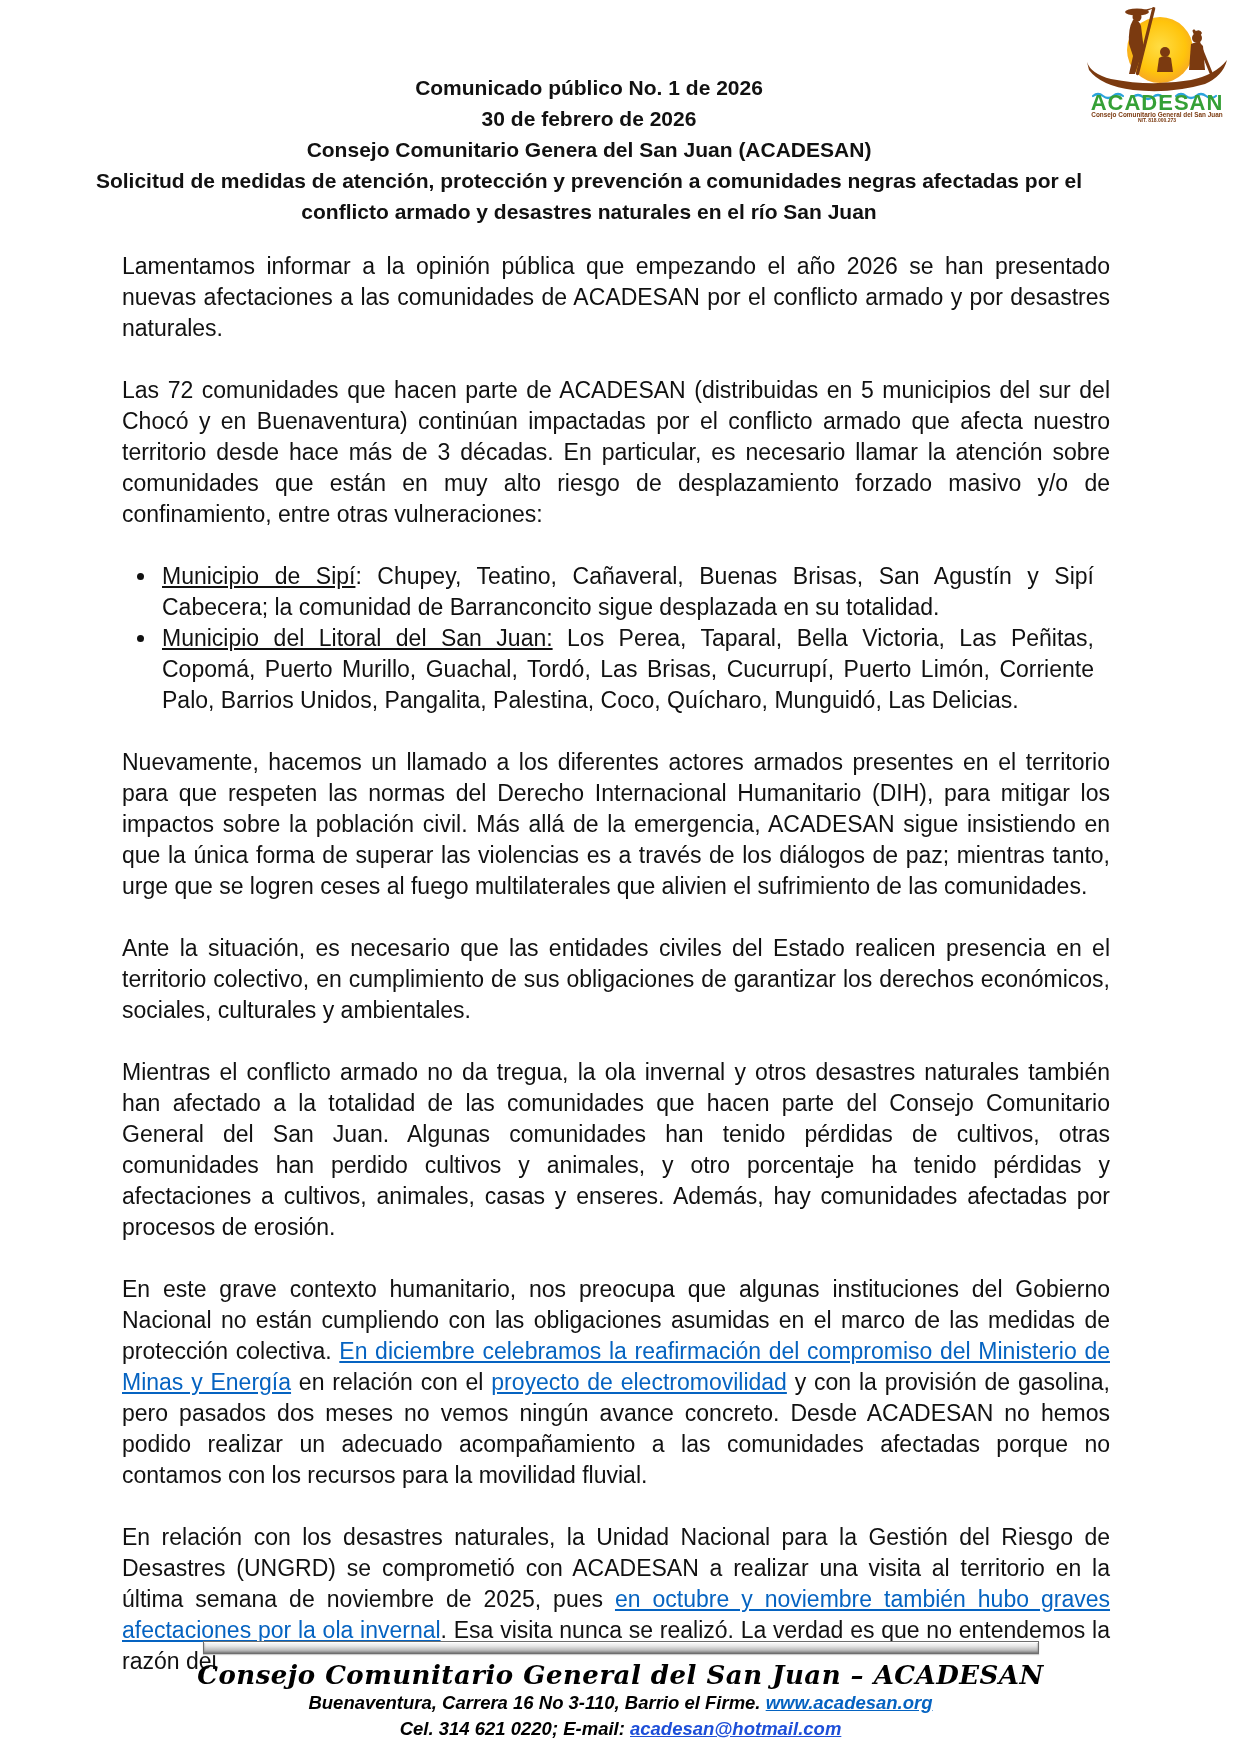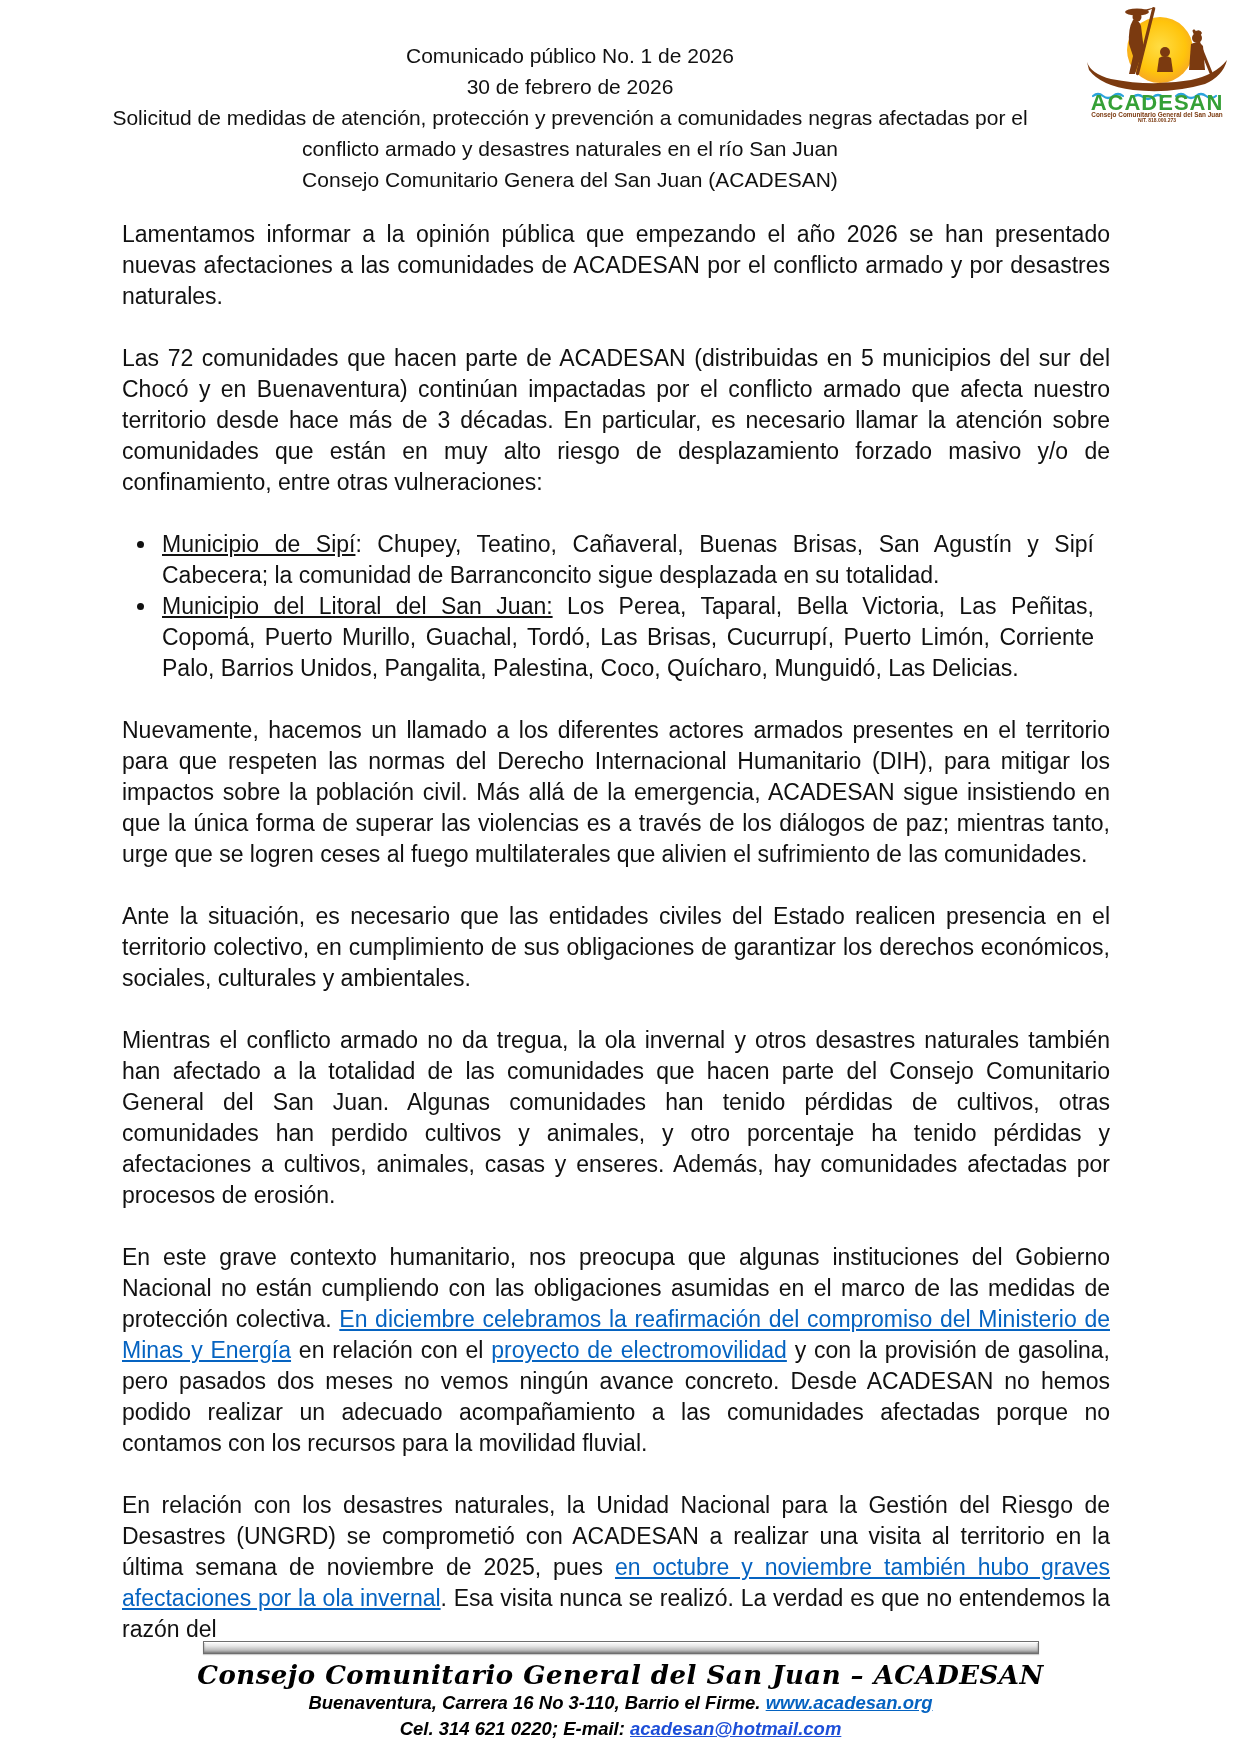--- a/index.html
+++ b/index.html
@@ -16,25 +16,25 @@
   
   .logo {
     position: absolute;
     top: 4px;
     right: 8px;
     width: 152px;
     height: 118px;
   }
   
   .title-block {
-    padding-top: 40px;
-    margin-left: 76px;
+    padding-top: 72px;
+    margin-left: 95px;
     width: 988px;
     text-align: center;
-    font-weight: normal;
+    font-weight: bold;
     font-size: 21px;
     line-height: 31px;
   }
   
   .body-col {
     margin-left: 122px;
     width: 988px;
     margin-top: 24px;
     font-size: 23px;
     line-height: 31px;
@@ -137,22 +137,22 @@
     </g>
 
     <text x="76" y="106" text-anchor="middle" font-family="Liberation Sans, sans-serif" font-size="22" font-weight="bold" fill="#35A036" letter-spacing="1">ACADESAN</text>
     <text x="76" y="113" text-anchor="middle" font-family="Liberation Sans, sans-serif" font-size="6.4" font-weight="bold" fill="#7B3A10">Consejo Comunitario General del San Juan</text>
     <text x="76" y="118" text-anchor="middle" font-family="Liberation Sans, sans-serif" font-size="5" font-weight="bold" fill="#7B3A10">NIT. 818.000.273</text>
   </svg>
 
   <div class="title-block">
     <div>Comunicado público No. 1 de 2026</div>
     <div>30 de febrero de 2026</div>
+    <div>Consejo Comunitario Genera del San Juan (ACADESAN)</div>
     <div>Solicitud de medidas de atención, protección y prevención a comunidades negras afectadas por el conflicto armado y desastres naturales en el río San Juan</div>
-    <div>Consejo Comunitario Genera del San Juan (ACADESAN)</div>
   </div>
 
   <div class="body-col" id="body-col">
       <p class="para"><span>Lamentamos informar a la opinión pública que empezando el año 2026 se han presentado nuevas afectaciones a las comunidades de ACADESAN por el conflicto armado y por desastres naturales.</span></p>
       <p class="para"><span>Las 72 comunidades que hacen parte de ACADESAN (distribuidas en 5 municipios del sur del Chocó y en Buenaventura) continúan impactadas por el conflicto armado que afecta nuestro territorio desde hace más de 3 décadas. En particular, es necesario llamar la atención sobre comunidades que están en muy alto riesgo de desplazamiento forzado masivo y/o de confinamiento, entre otras vulneraciones:</span></p>
       <ul class="bullet-list">
         <li><span class="u">Municipio de Sipí</span><span>: Chupey, Teatino, Cañaveral, Buenas Brisas, San Agustín y Sipí Cabecera; la comunidad de Barranconcito sigue desplazada en su totalidad.</span></li>
         <li><span class="u">Municipio del Litoral del San Juan:</span><span> Los Perea, Taparal, Bella Victoria, Las Peñitas, Copomá, Puerto Murillo, Guachal, Tordó, Las Brisas, Cucurrupí, Puerto Limón, Corriente Palo, Barrios Unidos, Pangalita, Palestina, Coco, Quícharo, Munguidó, Las Delicias.</span></li>
       </ul>
       <p class="para"><span>Nuevamente, hacemos un llamado a los diferentes actores armados presentes en el territorio para que respeten las normas del Derecho Internacional Humanitario (DIH), para mitigar los impactos sobre la población civil. Más allá de la emergencia, ACADESAN sigue insistiendo en que la única forma de superar las violencias es a través de los diálogos de paz; mientras tanto, urge que se logren ceses al fuego multilaterales que alivien el sufrimiento de las comunidades.</span></p>

